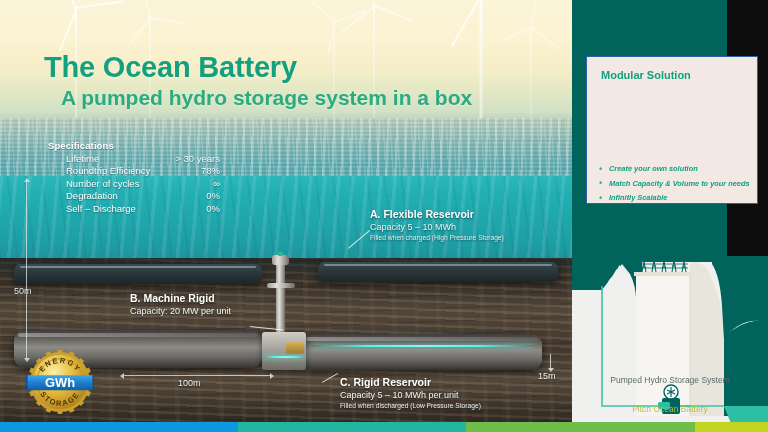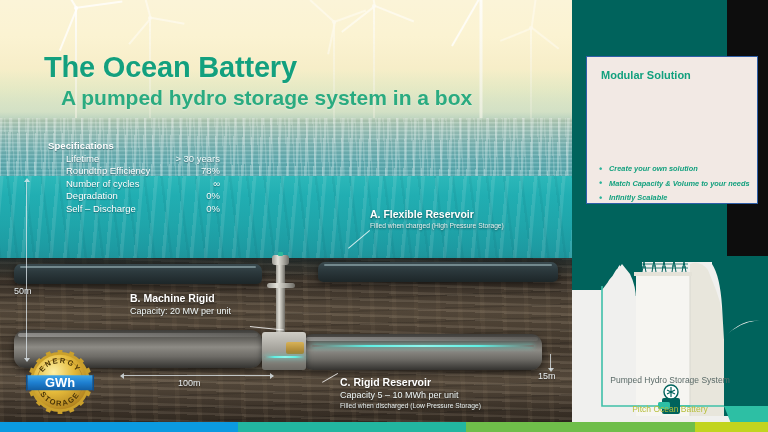--- a/index.html
+++ b/index.html
@@ -328,20 +328,21 @@
         <span class="v">0%</span>
       </div>
       <div class="specs-row">
         <span>Self – Discharge</span>
         <span class="v">0%</span>
       </div>
     </div>
 
     <div class="callout" style="left:370px; top:208px; width:190px;">
       <div class="ttl">A. Flexible Reservoir</div>
+      <div class="sub">Capacity 5 – 10 MWh</div>
       <div class="sml">Filled when charged (High Pressure Storage)</div>
     </div>
     <div class="leader" style="left:348px; top:248px; width:28px; transform:rotate(-40deg);"></div>
 
     <div class="callout" style="left:130px; top:292px; width:190px;">
       <div class="ttl">B. Machine Rigid</div>
       <div class="sub">Capacity: 20 MW per unit</div>
     </div>
     <div class="leader" style="left:250px; top:326px; width:34px; transform:rotate(6deg);"></div>
 

